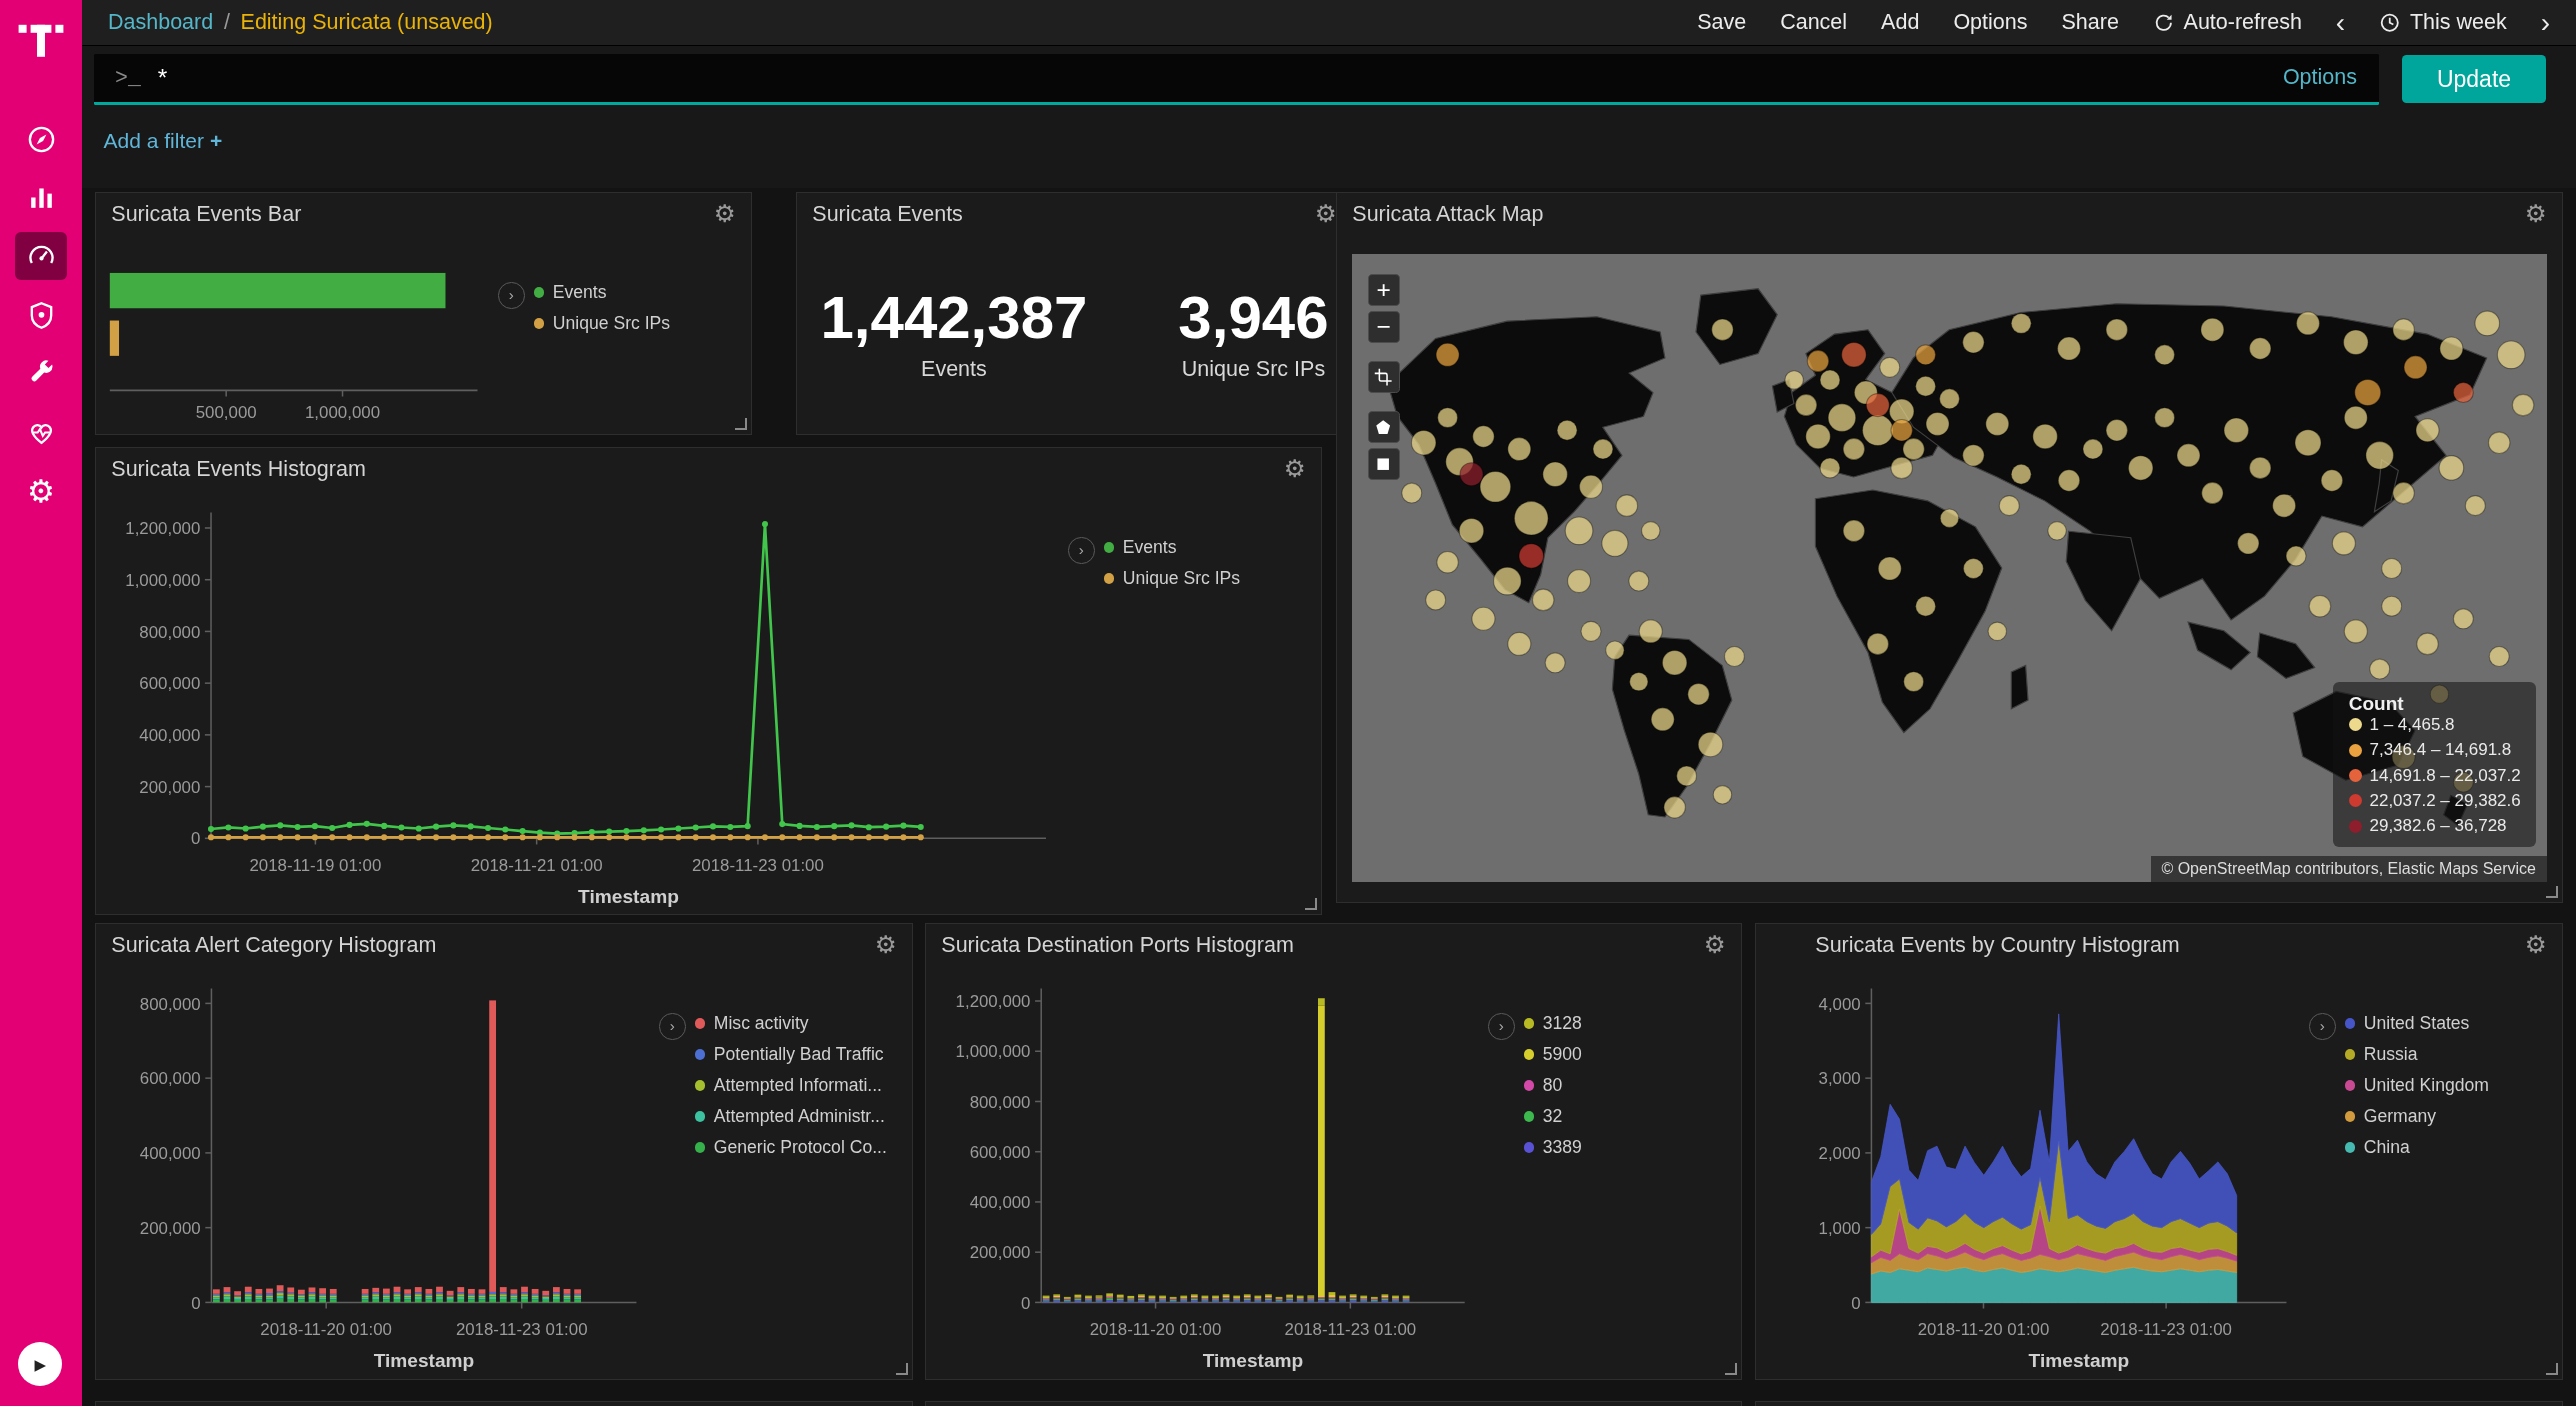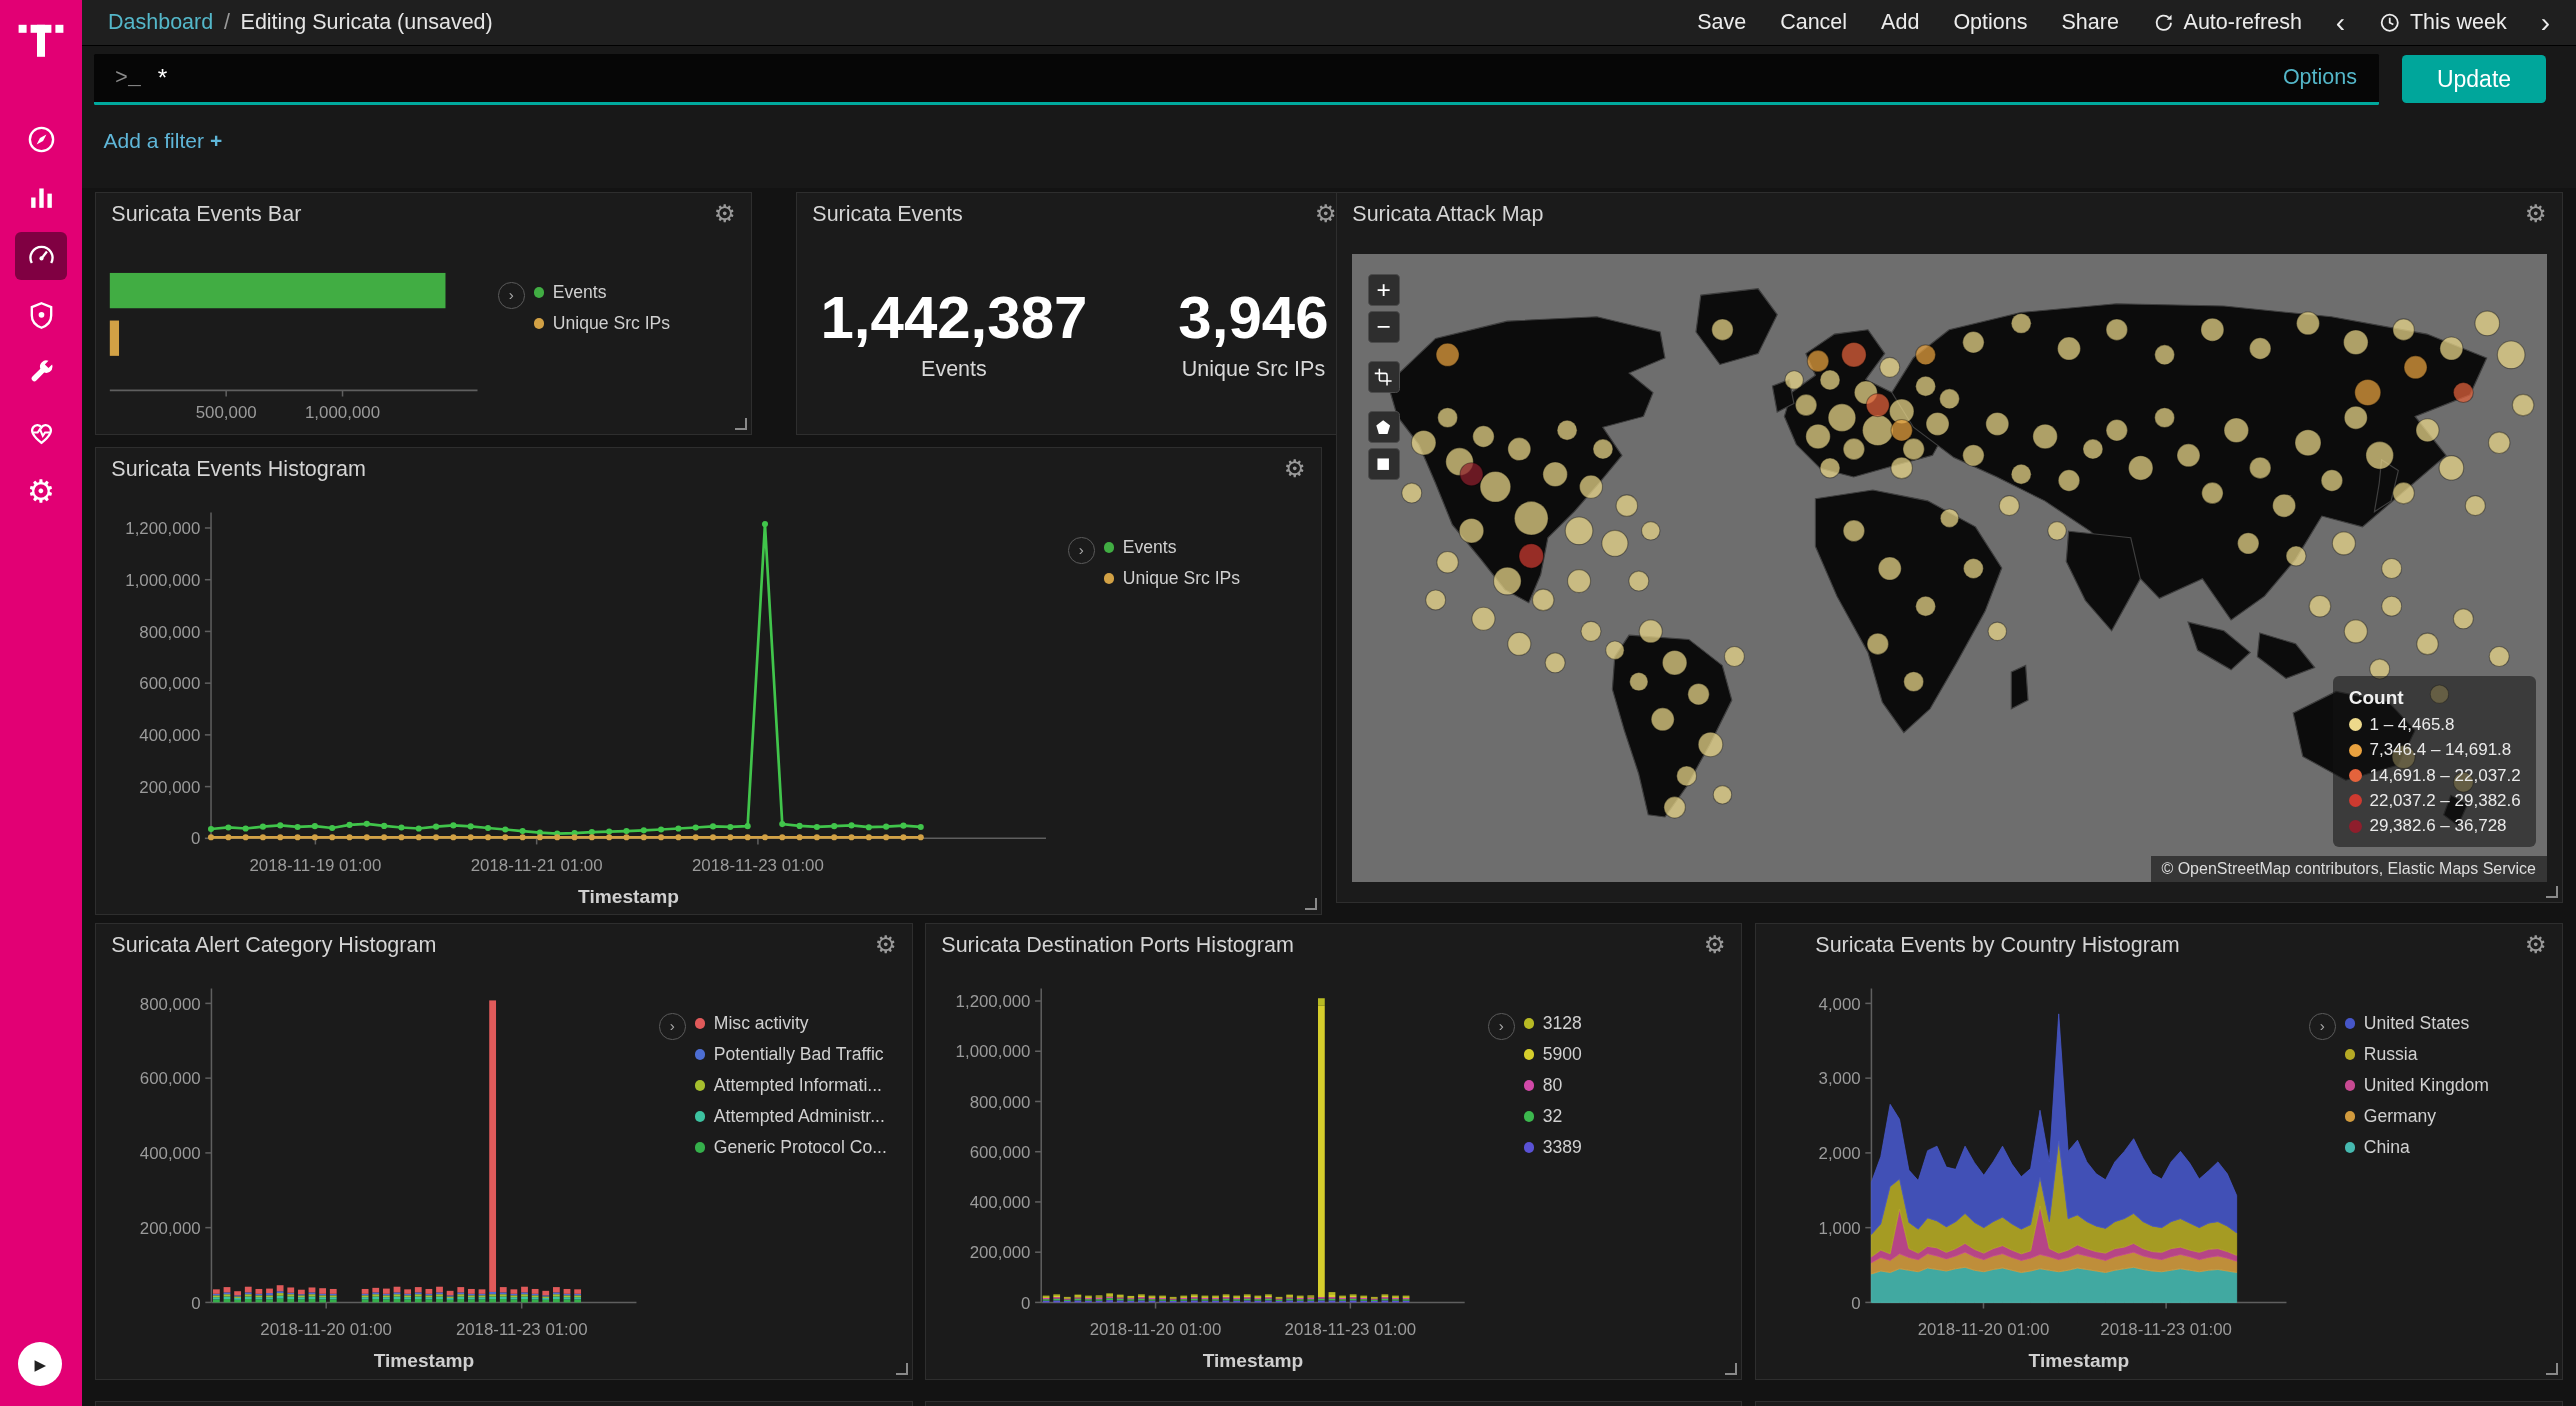--- a/index.html
+++ b/index.html
@@ -16,21 +16,21 @@
   .side-gear{font-size:31px;color:#fff;line-height:1;}
   .collapse-btn{position:absolute;bottom:20px;left:18.4px;width:44px;height:44px;border-radius:50%;background:#fff;color:#222;
                 display:flex;align-items:center;justify-content:center;font-size:23px;}
 
   
   .topnav{position:absolute;left:82px;top:0;right:0;height:46px;background:#1f1f1f;display:flex;align-items:center;
           padding:0 26px;box-sizing:border-box;border-bottom:0.8px solid #000;}
   .breadcrumb{font-size:21.5px;display:flex;align-items:center;gap:10.7px;}
   .breadcrumb a{color:#54b7c9;text-decoration:none;cursor:pointer;}
   .breadcrumb .sep{color:#9a9a9a;}
-  .breadcrumb .current{color:#e5e5e5;text-align:center;}
+  .breadcrumb .current{color:#eab308;text-align:center;}
   .topnav-actions{margin-left:auto;display:flex;align-items:center;gap:34px;font-size:21.5px;color:#ececec;}
   .nav-btn{cursor:pointer;display:flex;align-items:center;gap:9.2px;white-space:nowrap;}
   .nav-chevron{font-size:28px;color:#ececec;cursor:pointer;line-height:1;}
   .topnav svg{width:21.5px;height:21.5px;}
 
   
   .query-area{position:absolute;left:82px;top:46px;right:0;height:142px;background:#181818;}
   .query-row{position:absolute;left:11.5px;top:7.7px;width:2285px;height:51px;background:#060606;
              border-bottom:3.1px solid #00a99d;display:flex;align-items:center;padding:0 21.5px;box-sizing:border-box;border-radius:1.5px;}
   .prompt{color:#8a8a8a;font-family:"Liberation Mono","DejaVu Sans Mono",monospace;font-size:21.5px;}
@@ -67,21 +67,21 @@
   .map-wrap{position:absolute;top:61px;left:15.3px;right:15.3px;bottom:20px;background:#6e6e6e;overflow:hidden;}
   .map-base{position:absolute;inset:0;width:100%;height:100%;}
   .map-dots{position:absolute;inset:0;}
   .map-controls{position:absolute;left:15.3px;top:20px;display:flex;flex-direction:column;gap:5.4px;z-index:5;}
   .map-btn{width:32px;height:32px;background:#2e2e2e;border:0.8px solid #4c4c4c;color:#fff;border-radius:4.6px;
            display:flex;align-items:center;justify-content:center;font-size:24.5px;cursor:pointer;box-sizing:border-box;}
   .map-btn svg{width:18.4px;height:18.4px;}
   .grp-gap{margin-top:12.3px;}
   .map-legend{position:absolute;right:10.7px;bottom:35px;background:rgba(18,18,18,0.55);border-radius:6.1px;
               padding:10.7px 15.3px;z-index:5;}
-  .map-legend-title{font-size:19px;font-weight:bold;color:#f0f0f0;margin-bottom:6px;}
+  .map-legend-title{font-size:19px;font-weight:bold;color:#f0f0f0;margin-bottom:0;}
   .map-legend .legend-list{gap:5.4px;}
   .map-legend .legend-item{font-size:17px;color:#eaeaea;gap:7.7px;}
   .map-legend .legend-dot{width:13px;height:13px;}
   .attribution{position:absolute;right:0;bottom:0;background:rgba(10,10,10,0.55);color:#ddd;font-size:16px;
                padding:3.8px 10.7px;z-index:5;white-space:nowrap;}
 
   .panel-stub{position:absolute;height:6.1px;background:#1b1b1b;border:0.8px solid #2e2e2e;border-bottom:none;box-sizing:border-box;}
 </style>
 </head>
 <body>

